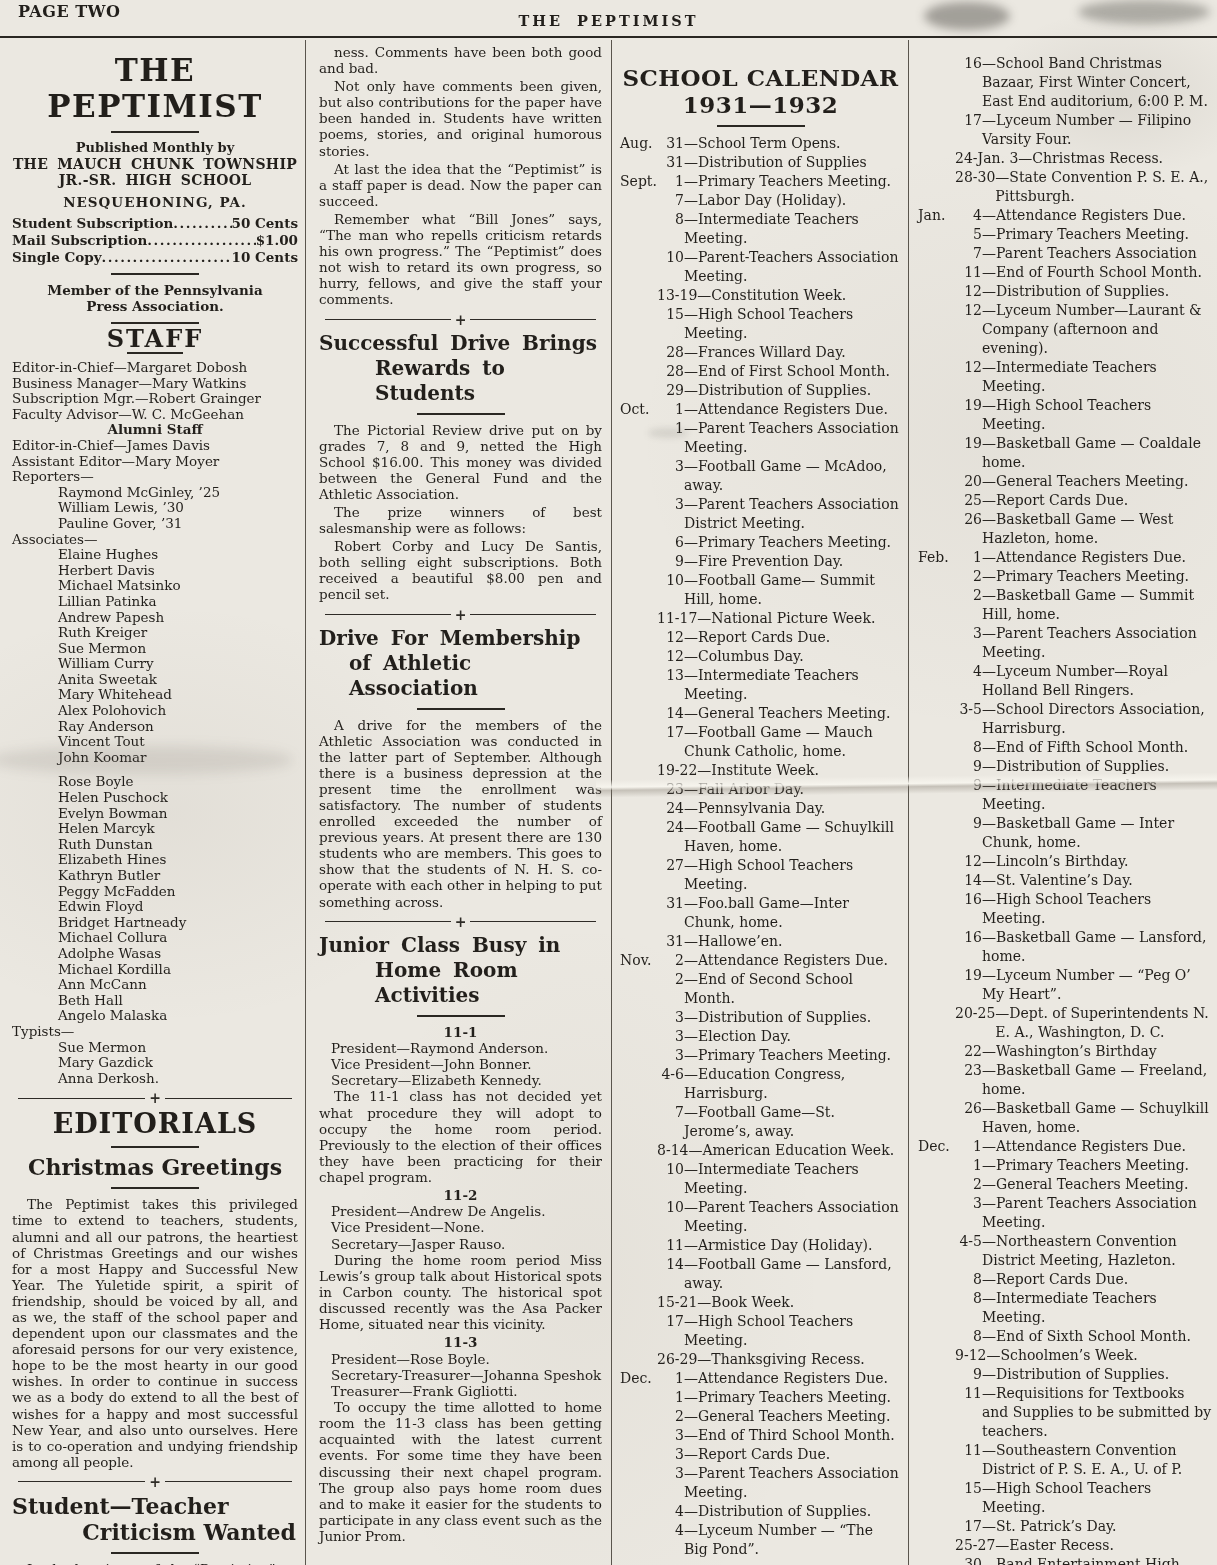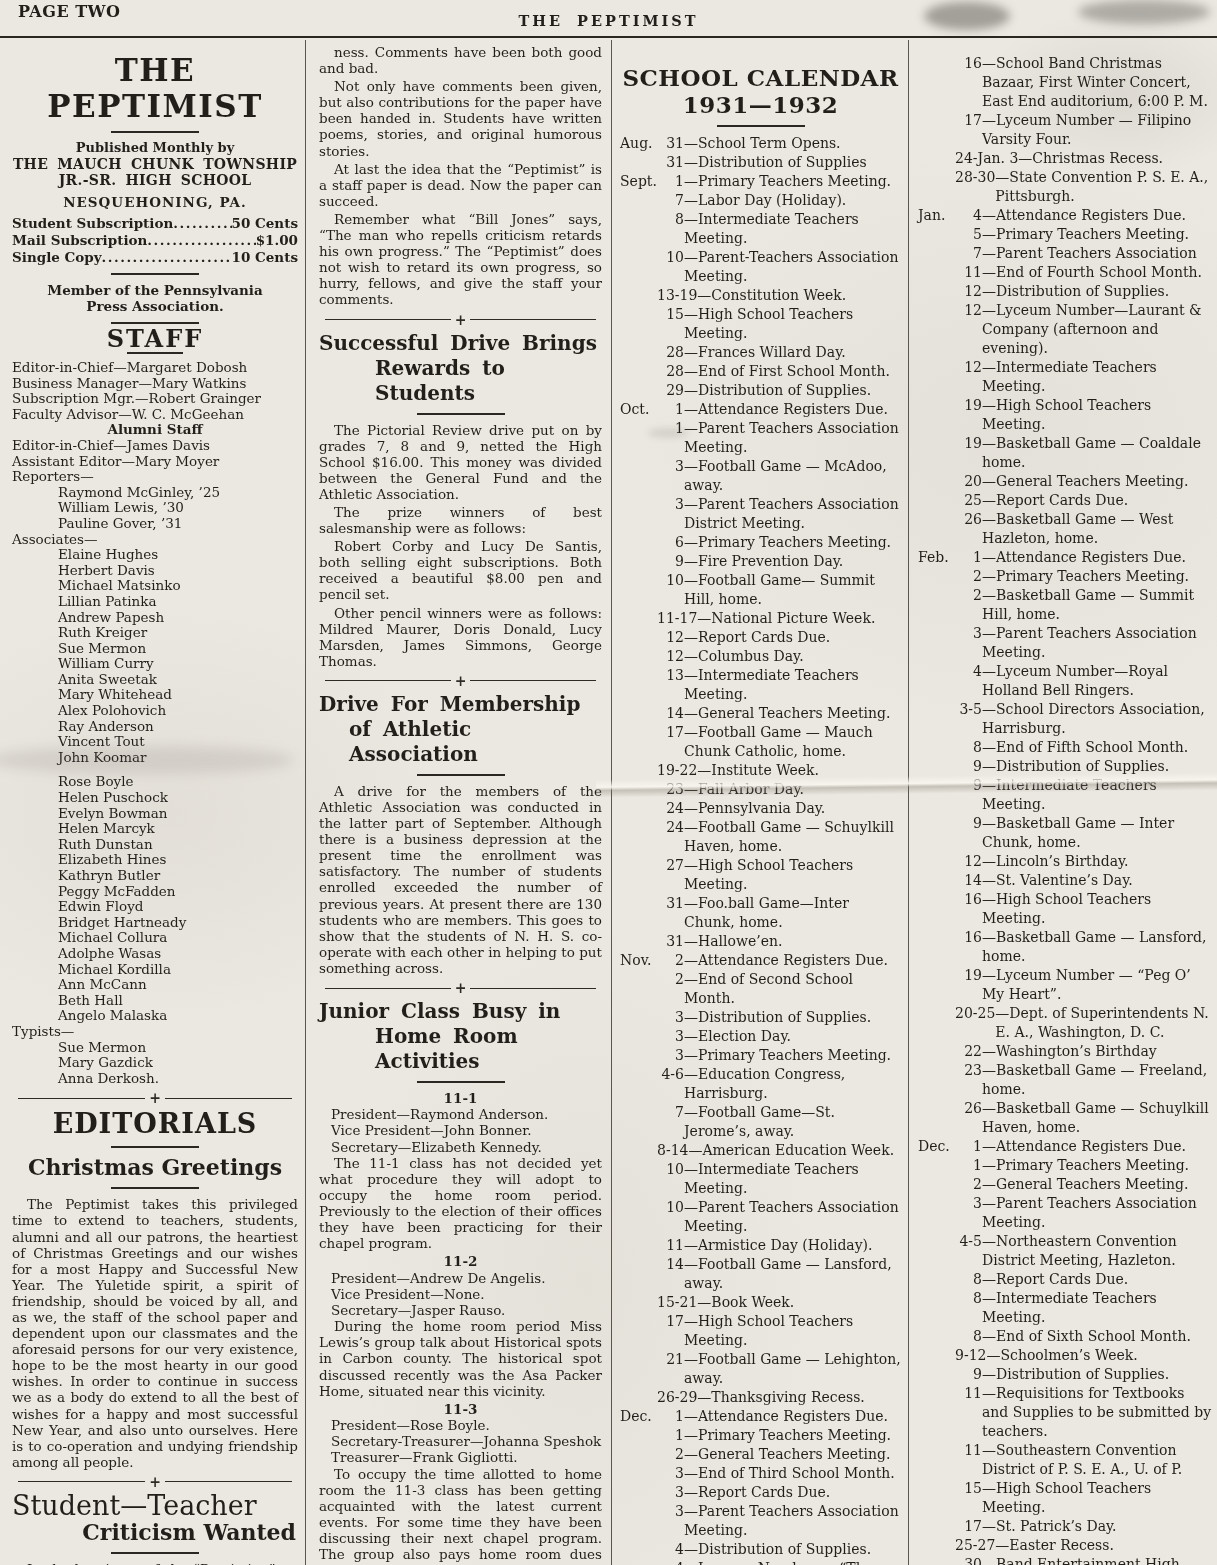--- a/index.html
+++ b/index.html
@@ -43,21 +43,21 @@
   .names .line{padding-left:46px;}
   .gap-top{margin-top:9px;}
   .orn{display:flex;align-items:center;margin:7px 6px 6px;}
   .orn::before,.orn::after{content:"";flex:1;border-top:1.5px solid #2e2b26;}
   .orn-glyph{padding:0 4px;font-weight:bold;font-size:14px;line-height:10px;color:#2e2b26;}
   .orn-glyph::before{content:"+";}
   .ed-head{font-size:27px;font-weight:bold;text-align:center;letter-spacing:1px;line-height:30px;margin-top:1px;}
   .sub-head{font-size:22px;font-weight:bold;text-align:center;line-height:25px;}
   .para{text-align:justify;text-indent:15px;margin:0 0 2px;}
   .col1 .para,.col2 .para{line-height:16.1px;}
-  .st-head1{font-size:27px;font-weight:normal;line-height:26px;}
+  .st-head1{font-size:22px;font-weight:bold;line-height:26px;}
   .st-head2{font-size:22px;font-weight:bold;line-height:26px;text-align:right;padding-right:2px;}
   .article-head{font-size:20px;line-height:25px;font-weight:bold;word-spacing:5px;margin-top:1px;}
   .head-ind{margin-left:56px;}
   .small-ind{margin-left:30px;}
   .cal-title{font-size:23px;line-height:27px;font-weight:bold;text-align:center;letter-spacing:.5px;margin-top:20px;}
   .cal-list{margin-top:4px;}
   .cal-entry{display:flex;align-items:flex-start;}
   .cal-m{width:37px;flex:none;}
   .cal-d{min-width:27px;text-align:right;flex:none;white-space:nowrap;}
   .cal-t{flex:1 1 0;}
@@ -255,21 +255,20 @@
       <div class="head-ind">Rewards to Students</div>
     </div>
     <div class="rule-s"></div>
     <div>
   <p class="para">The Pictorial Review drive put on by grades 7, 8 and 9, netted the High School $16.00.  This money was divided between the General Fund and the Athletic Association.</p>
 
   <p class="para">The prize winners of best salesmanship were as follows:</p>
 
   <p class="para">Robert Corby and Lucy De Santis, both selling eight subscriptions.  Both received a beautiful $8.00 pen and pencil set.</p>
 
-  <p class="para">Other pencil winners were as follows: Mildred Maurer, Doris Donald, Lucy Marsden, James Simmons, George Thomas.</p>
 </div>
     <div class="orn">
         <span class="orn-glyph"></span>
       </div>
     <div class="article-head">
       <div>Drive For Membership</div>
       <div class="small-ind">of Athletic Association</div>
     </div>
     <div class="rule-s"></div>
     <div>
@@ -588,25 +587,20 @@
     <span class="cal-d">15-21</span>
     <span class="cal-t">Book Week.</span>
   </div>
 
   <div class="cal-entry">
     <span class="cal-m"></span>
     <span class="cal-d">17</span>
     <span class="cal-t">High School Teachers Meeting.</span>
   </div>
 
-  <div class="cal-entry">
-    <span class="cal-m"></span>
-    <span class="cal-d">21</span>
-    <span class="cal-t">Football Game — Lehighton, away.</span>
-  </div>
 
   <div class="cal-entry">
     <span class="cal-m"></span>
     <span class="cal-d">26-29</span>
     <span class="cal-t">Thanksgiving Recess.</span>
   </div>
 
   <div class="cal-entry">
     <span class="cal-m">Dec.</span>
     <span class="cal-d">1</span>

